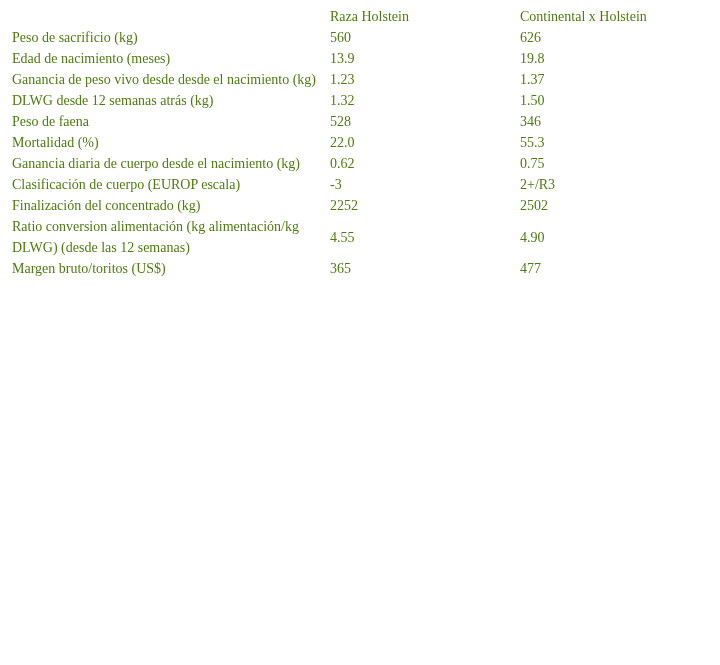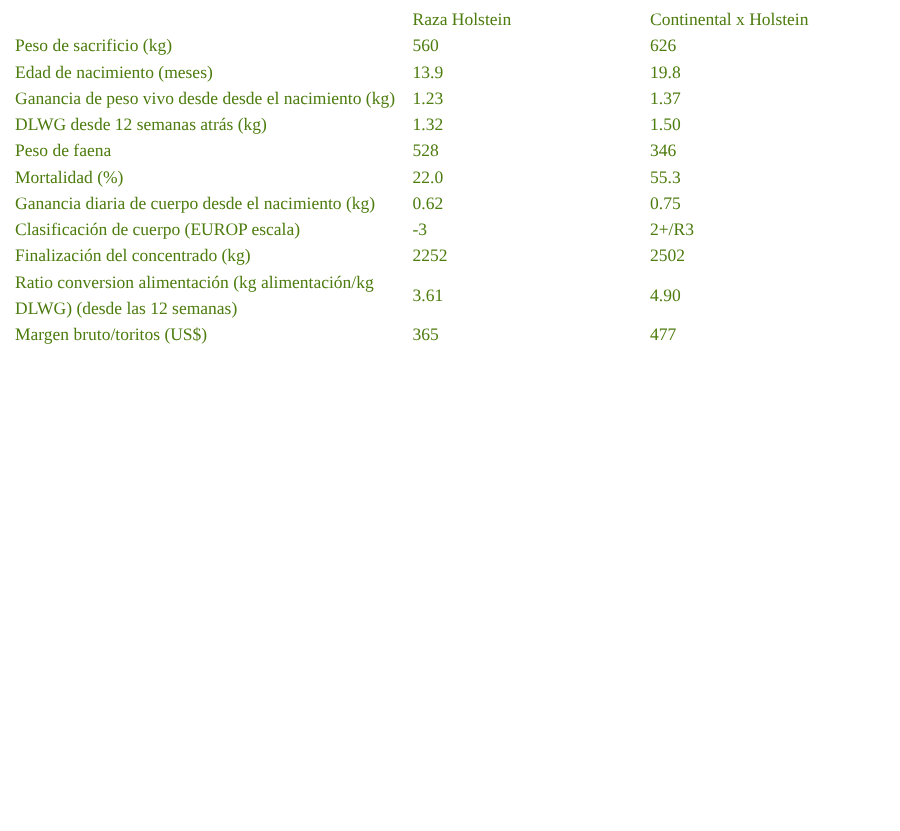--- a/index.html
+++ b/index.html
@@ -103,21 +103,21 @@
         <td>-3</td>
         <td>2+/R3</td>
       </tr>
       <tr>
         <td>Finalización del concentrado (kg)</td>
         <td>2252</td>
         <td>2502</td>
       </tr>
       <tr>
         <td>Ratio conversion alimentación (kg alimentación/kg DLWG) (desde las 12 semanas)</td>
-        <td>3.61</td>
+        <td>4.55</td>
         <td>4.90</td>
       </tr>
       <tr>
         <td>Margen bruto/toritos (US$)</td>
         <td>365</td>
         <td>477</td>
       </tr>
     </tbody>
   </table>
 </div>

